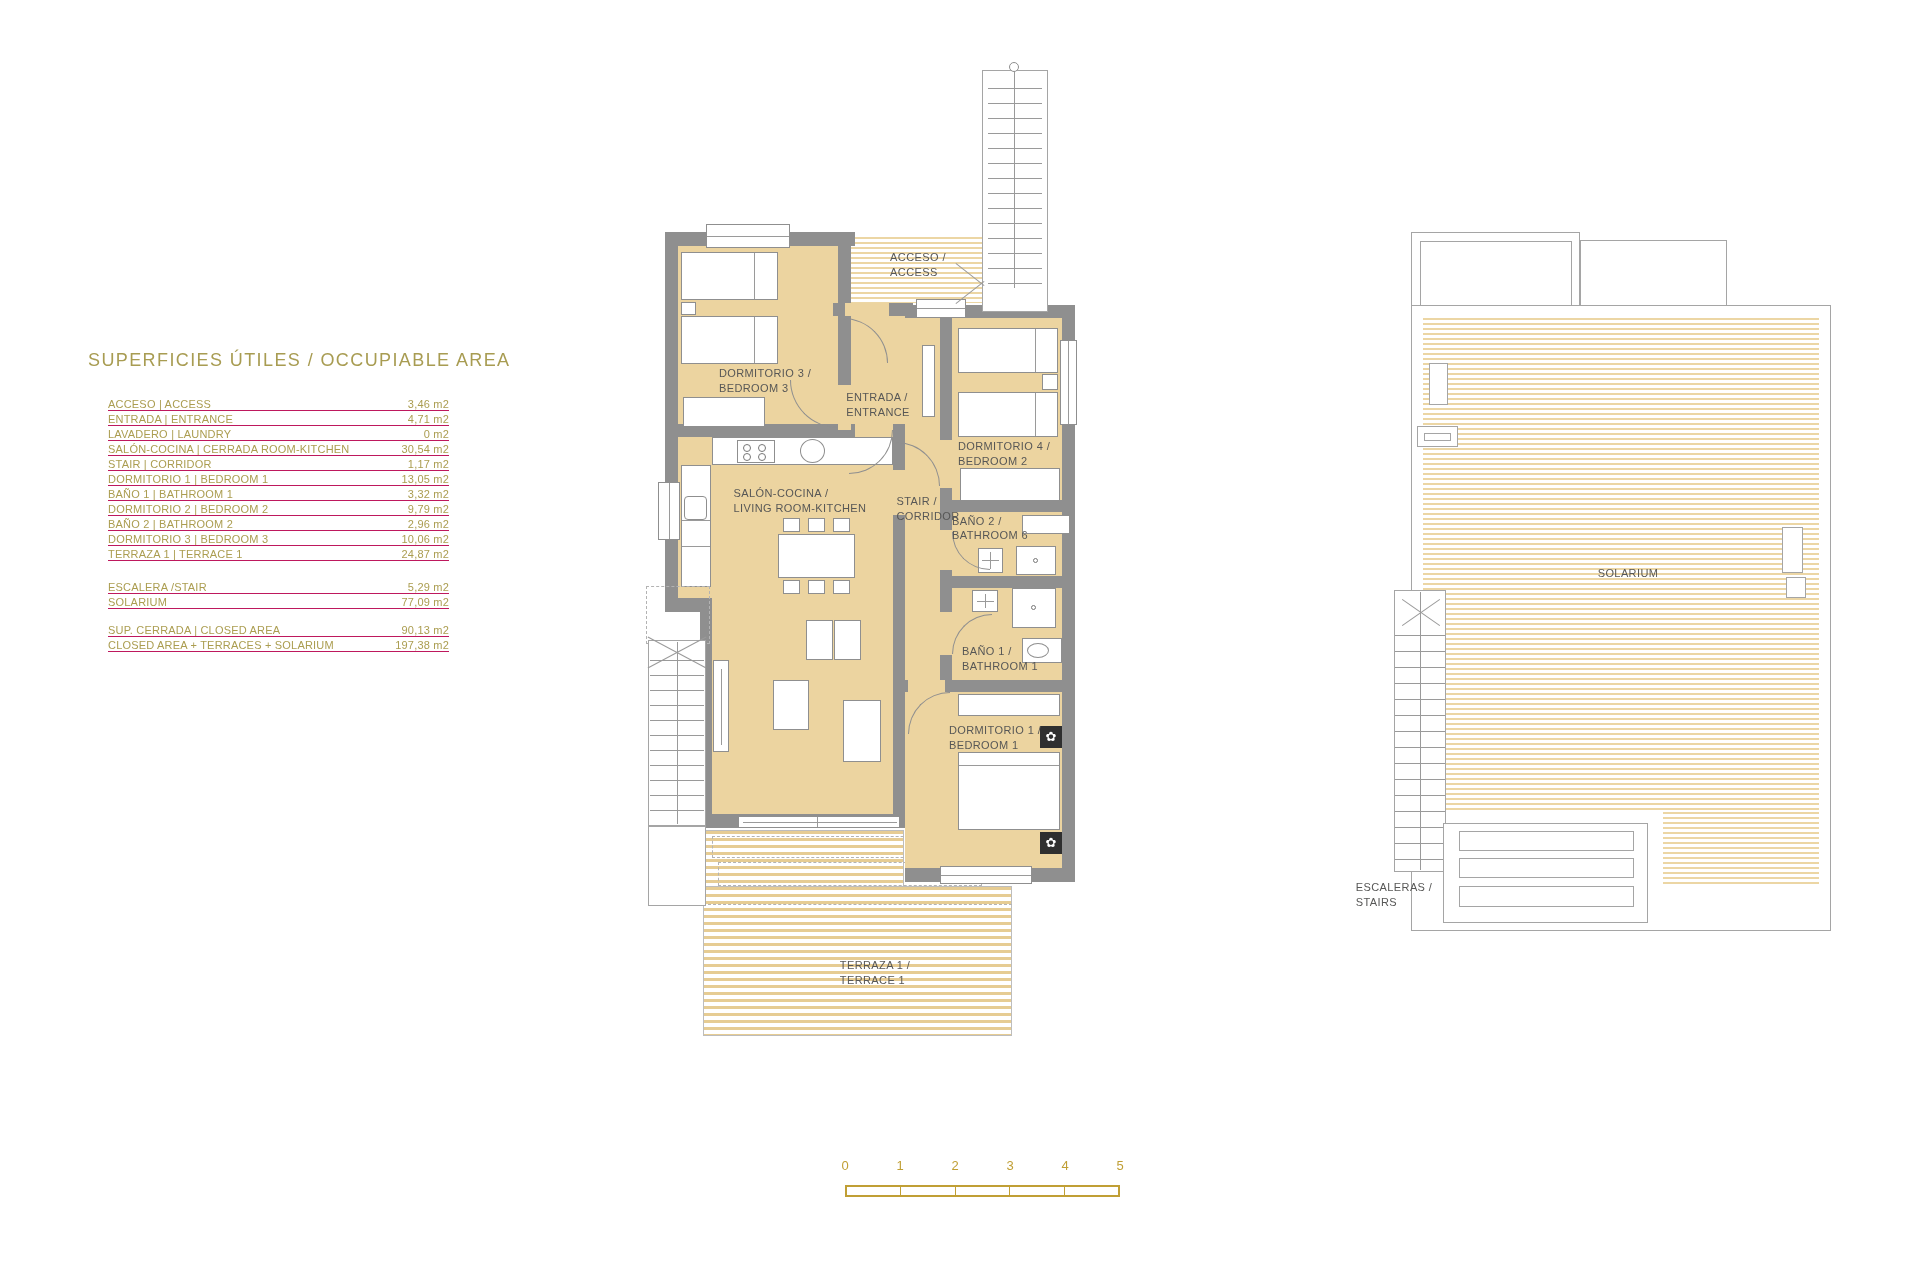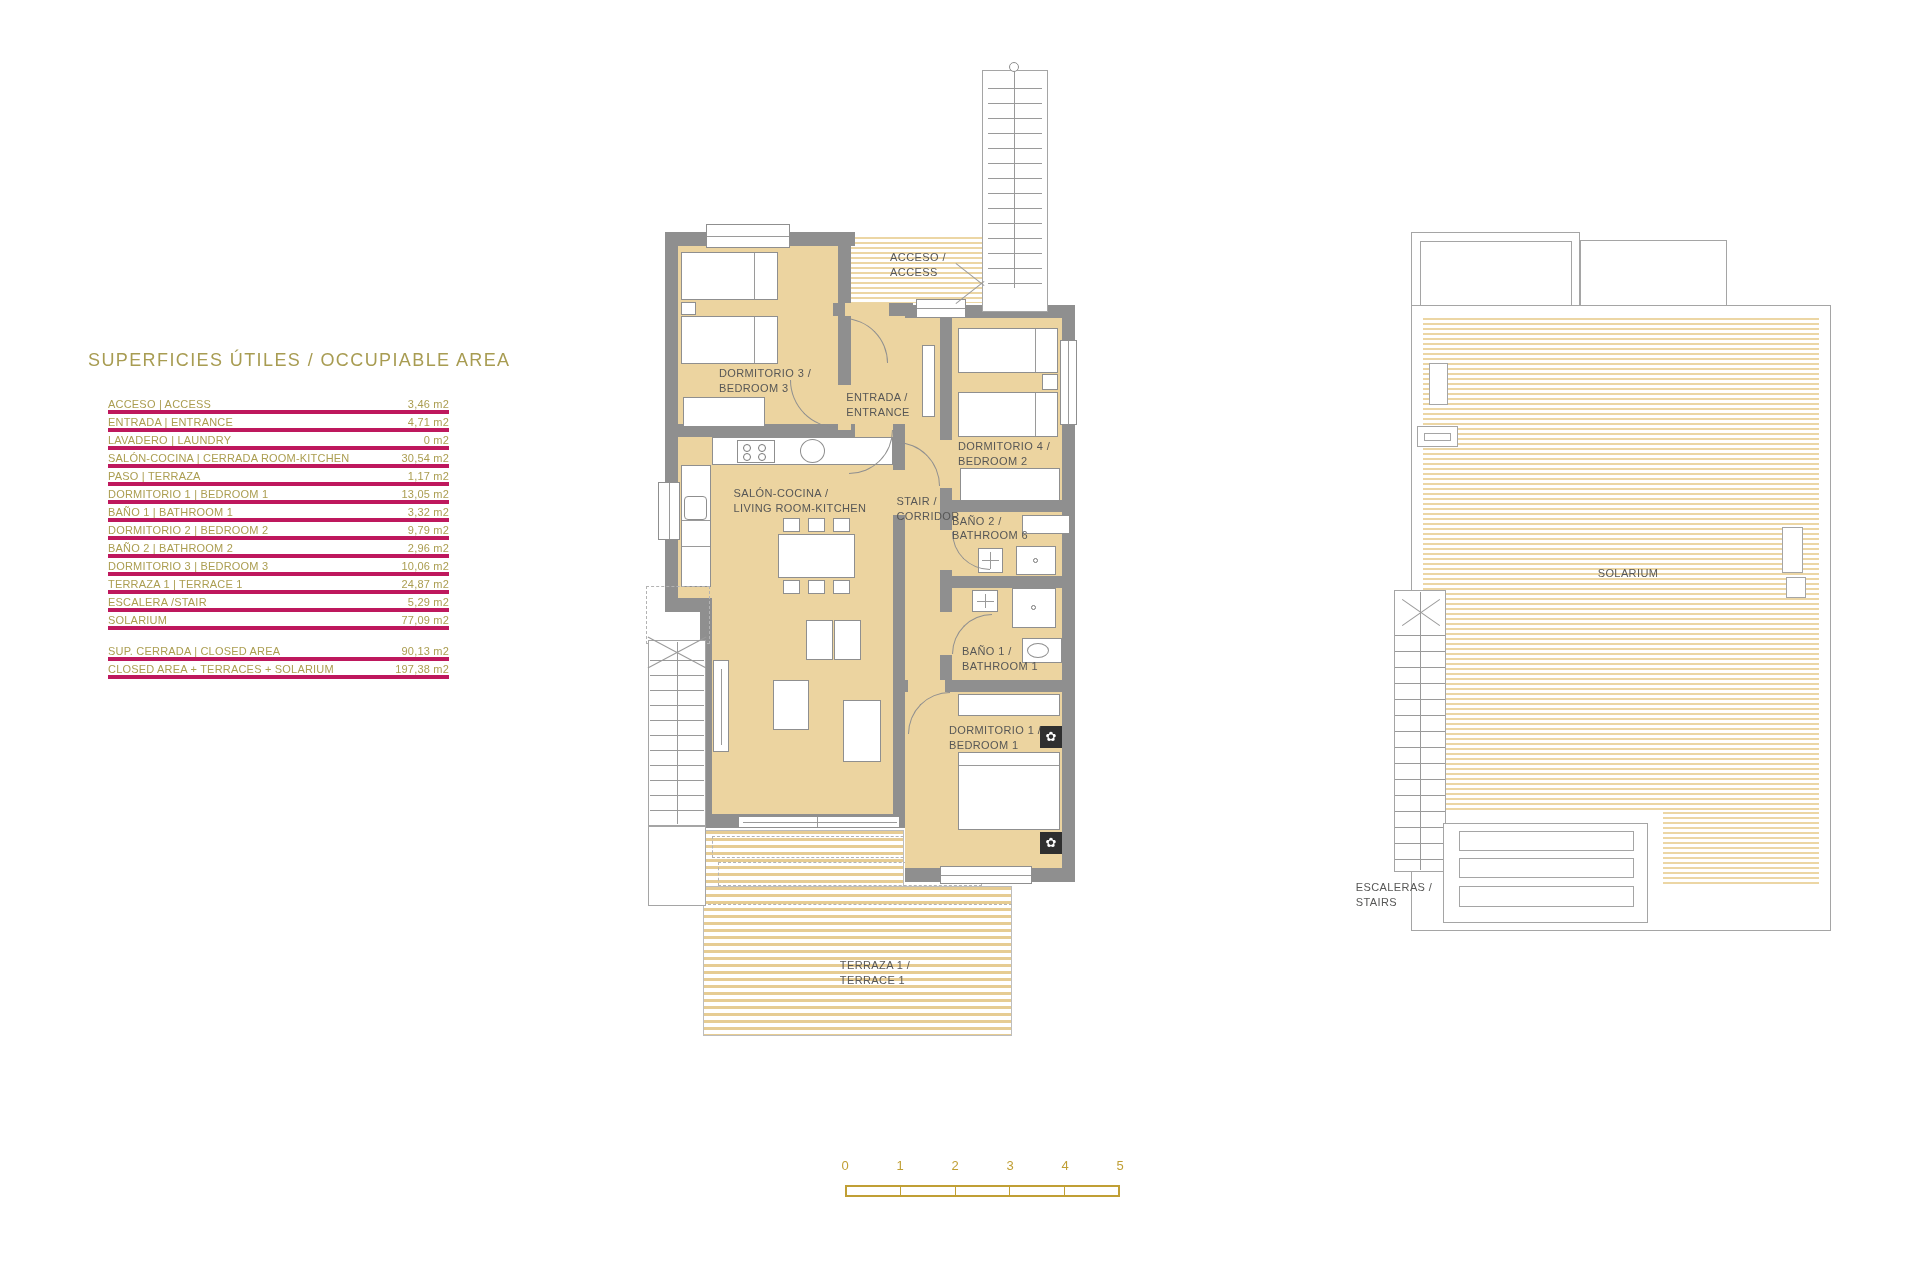--- a/index.html
+++ b/index.html
@@ -22,23 +22,23 @@
   .circ{position:absolute;border:1px solid #8f8f8f;border-radius:50%;background:#fff;box-sizing:border-box}
   .dot{position:absolute;width:5px;height:5px;border:1px solid #777;border-radius:50%;box-sizing:border-box}
   
   .lbl{position:absolute;transform:translateX(-50%);font-size:11px;
        letter-spacing:.4px;color:#575756;line-height:15px;white-space:nowrap}
   .lbl span{display:block}
   #page-title{position:absolute;left:88px;top:350px;font-size:18px;letter-spacing:1.4px;color:#a89c52;white-space:nowrap}
   
   .area-table{position:absolute;left:108px;top:396px;width:341px;color:#ab9d50}
   .trow{display:flex;justify-content:space-between;align-items:flex-end;height:14px;
-        border-bottom:4px solid #be185d;font-size:11px;letter-spacing:.2px;line-height:12px;white-space:nowrap}
+        border-bottom:1px solid #be185d;font-size:11px;letter-spacing:.2px;line-height:12px;white-space:nowrap}
   .trow .val{padding-left:8px}
-  .mt1{margin-top:0}
+  .mt1{margin-top:18px}
   .mt2{margin-top:13px}
   
   .scale-num{position:absolute;font-size:13px;color:#c09f35;transform:translateX(-50%)}
   #scale-bar{position:absolute;left:845px;top:1185px;width:275px;height:12px;
              border:2px solid #c09f35;box-sizing:border-box;display:flex}
   #scale-bar .seg{flex:1;border-right:1px solid #c09f35}
   #scale-bar .seg:last-child{border-right:none}
 </style>
 </head>
 <body>
@@ -58,21 +58,21 @@
       </div>
     <div class="trow">
         <span>LAVADERO | LAUNDRY</span>
         <span class="val">0 m2</span>
       </div>
     <div class="trow">
         <span>SALÓN-COCINA | CERRADA ROOM-KITCHEN</span>
         <span class="val">30,54 m2</span>
       </div>
     <div class="trow">
-        <span>PASO | TERRAZA</span>
+        <span>STAIR | CORRIDOR</span>
         <span class="val">1,17 m2</span>
       </div>
     <div class="trow">
         <span>DORMITORIO 1 | BEDROOM 1</span>
         <span class="val">13,05 m2</span>
       </div>
     <div class="trow">
         <span>BAÑO 1 | BATHROOM 1</span>
         <span class="val">3,32 m2</span>
       </div>

